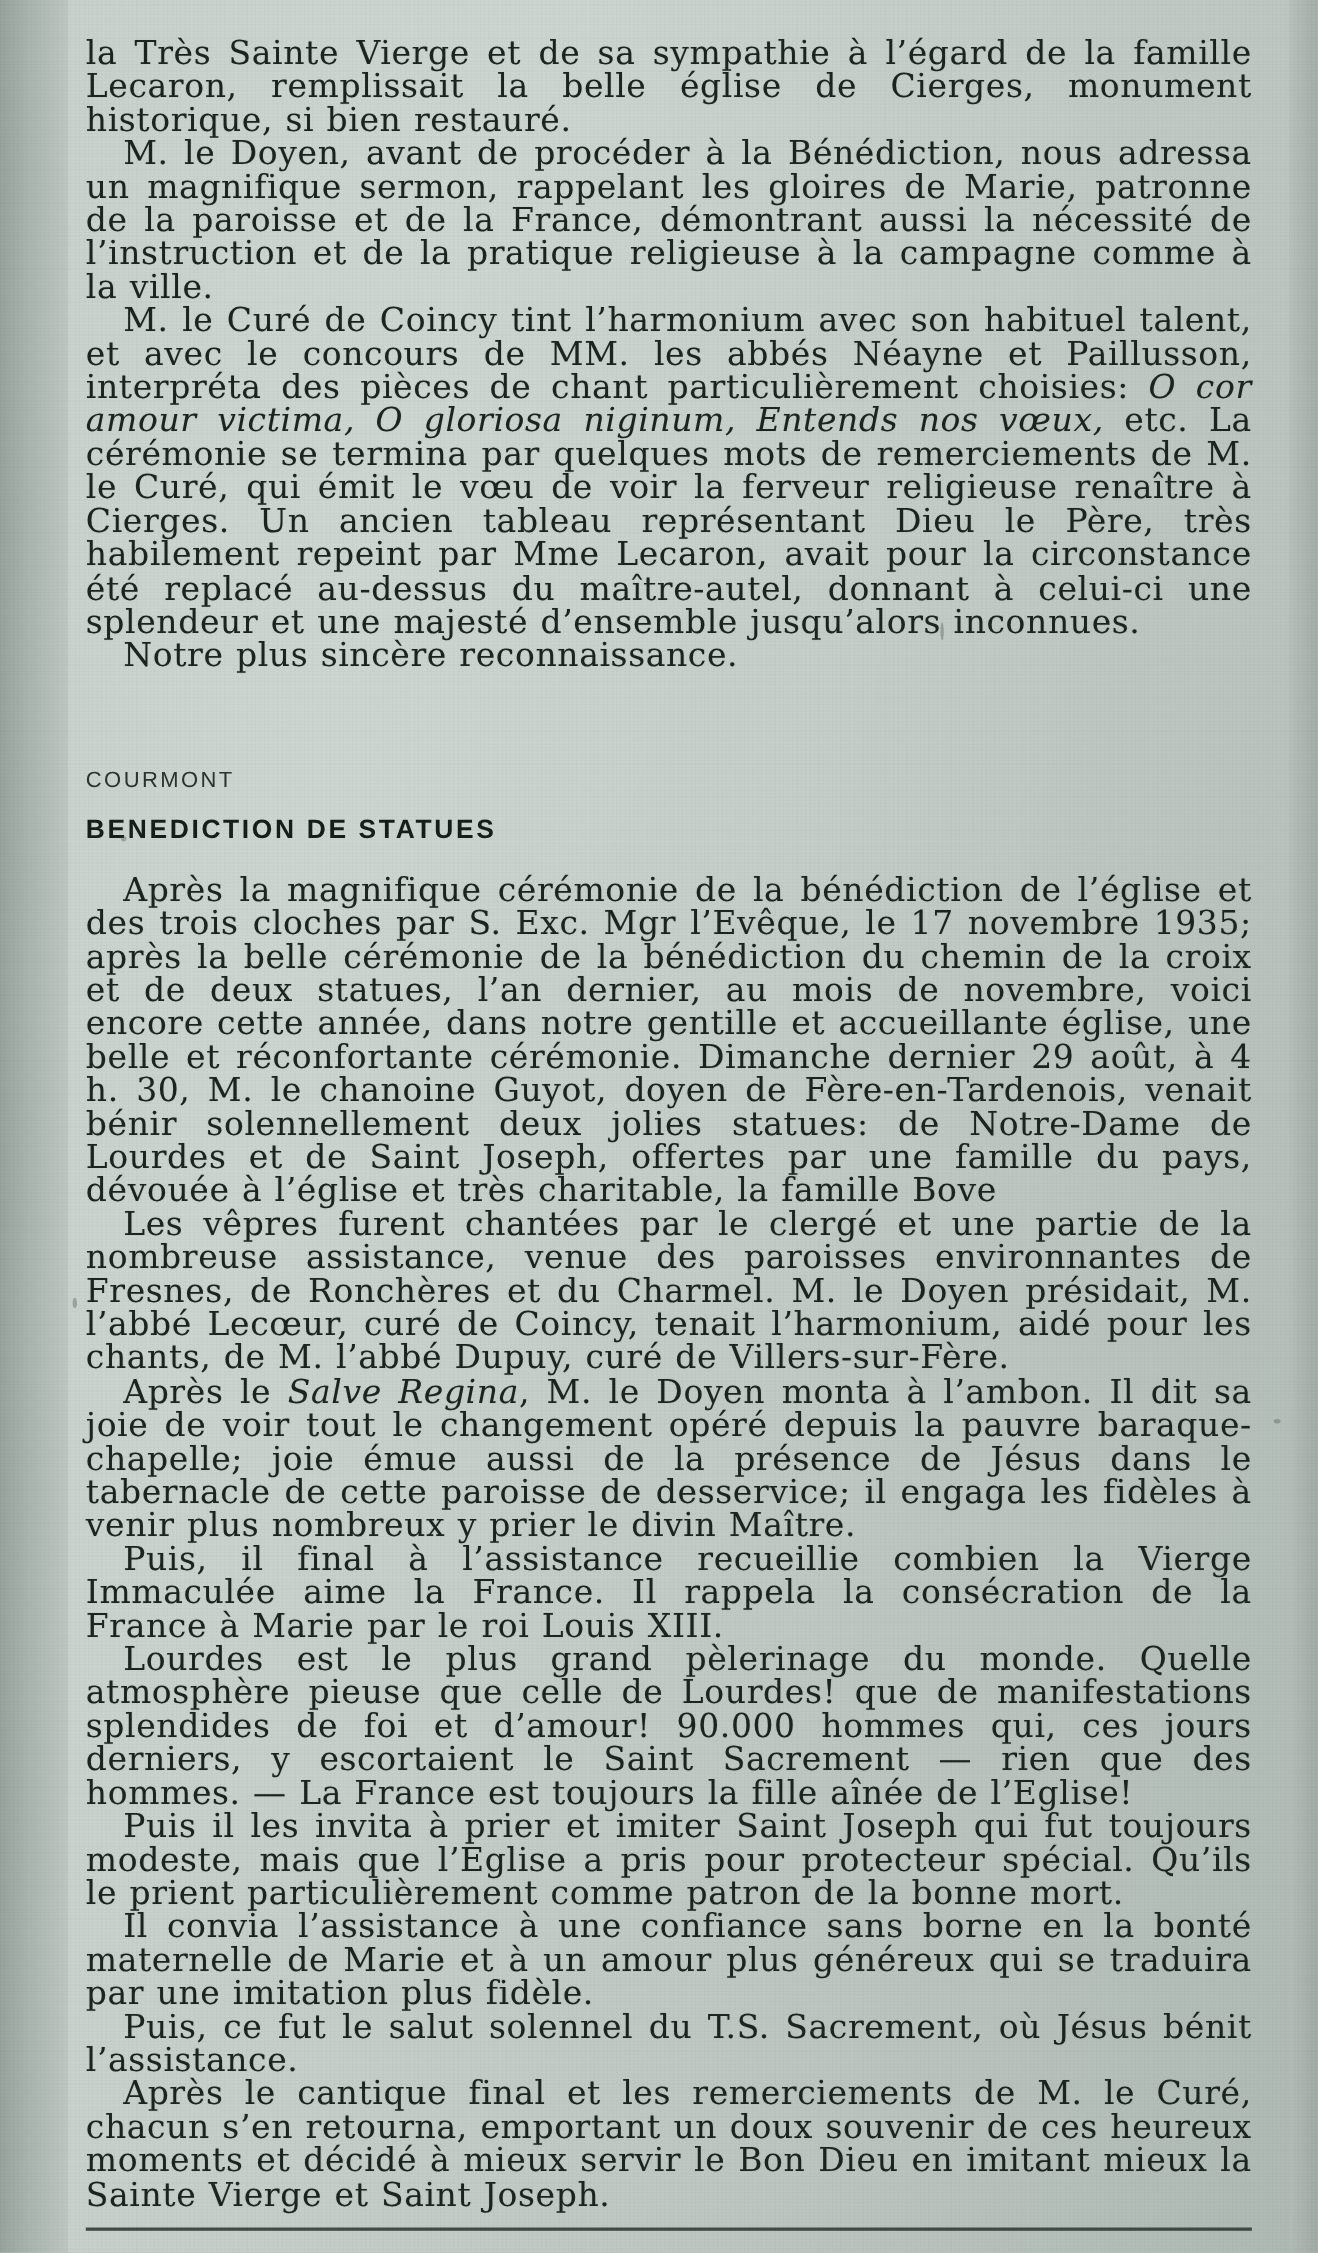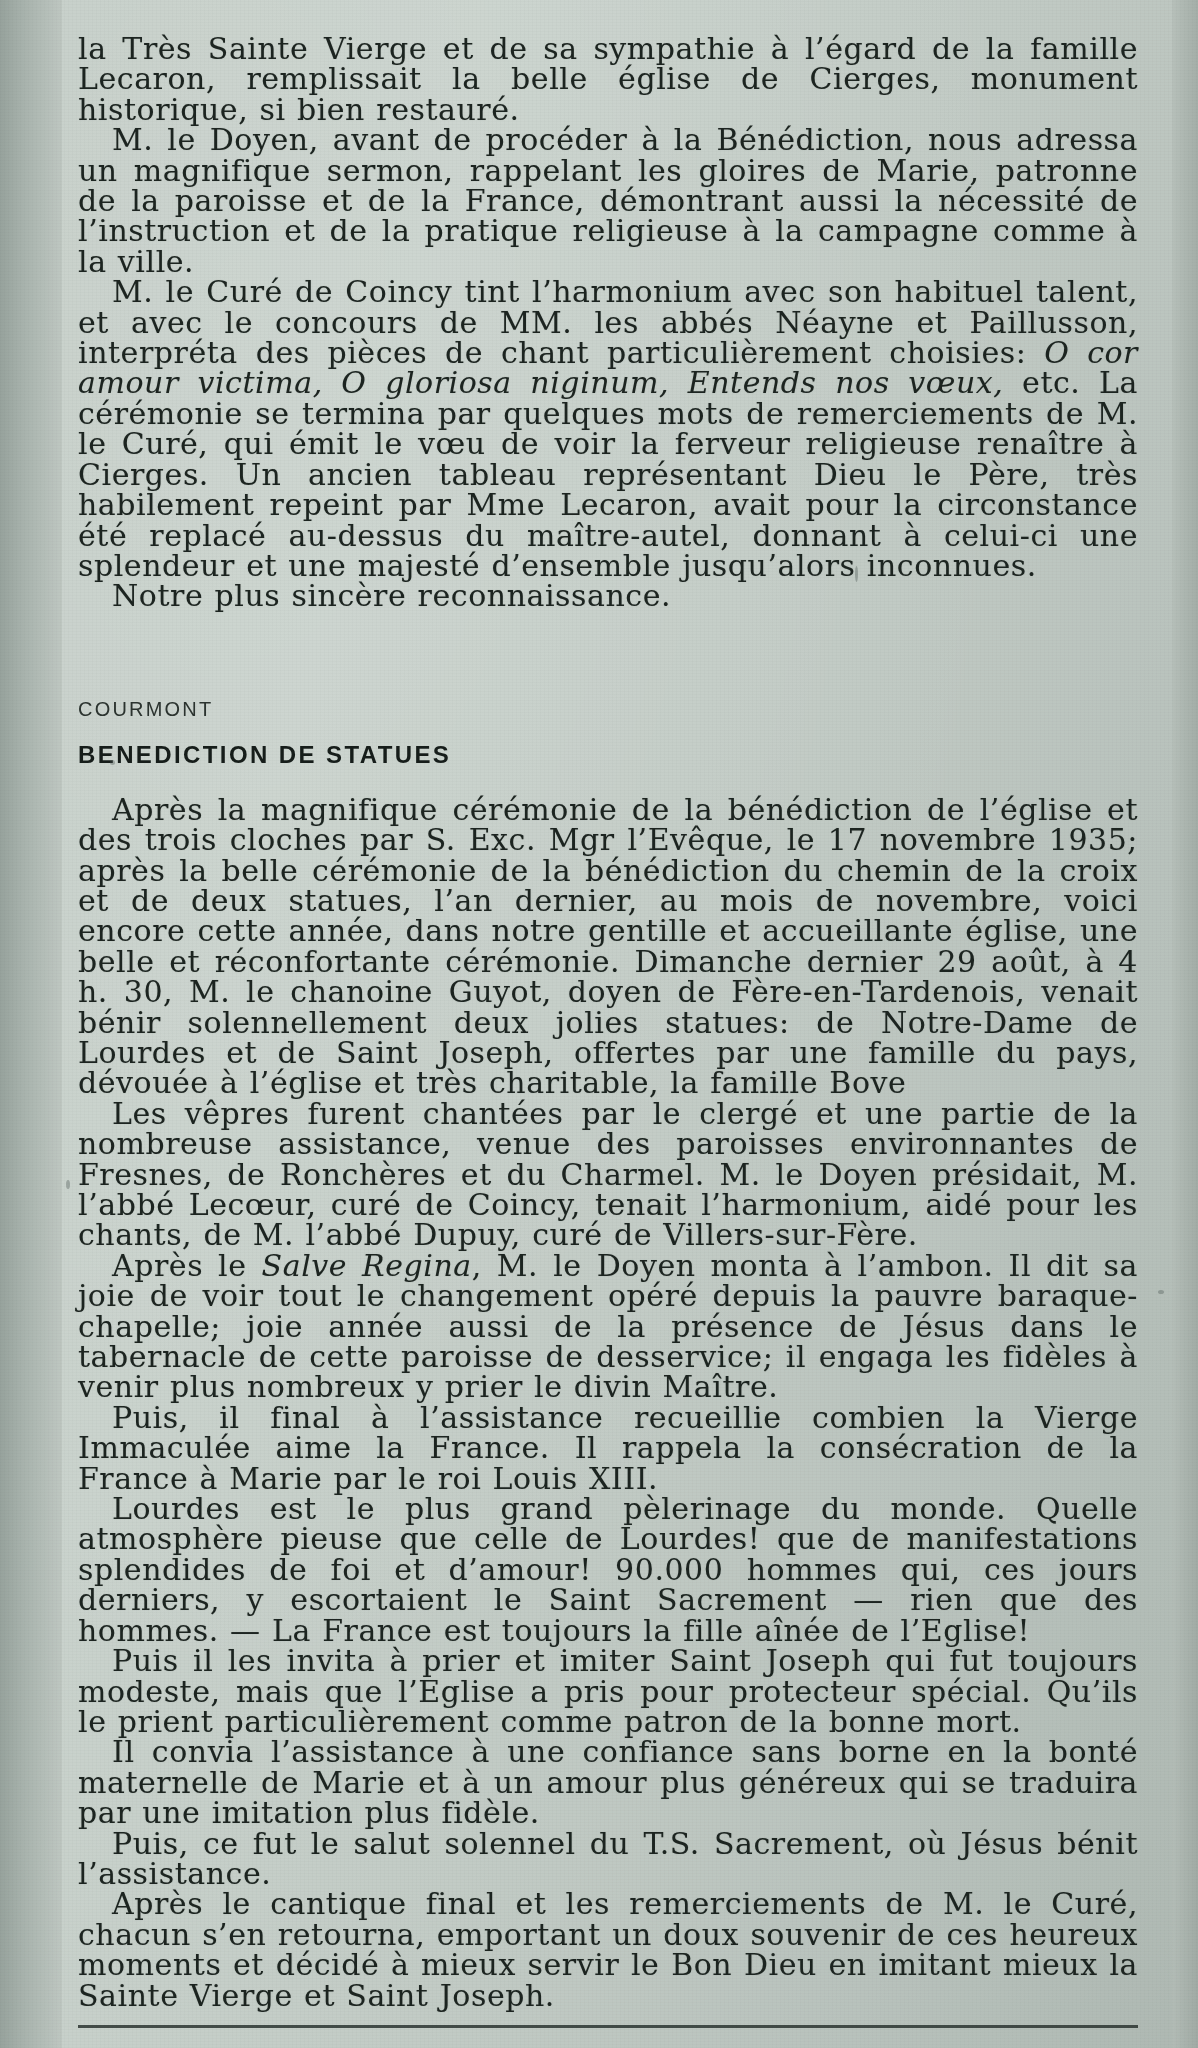--- a/index.html
+++ b/index.html
@@ -140,21 +140,21 @@
     <div class="gap-lg"></div>
 
     <div class="section-place">COURMONT</div>
     <div class="section-title">BENEDICTION  DE  STATUES</div>
 
     <div class="gap-md"></div>
 
     <div>
       <p class="indent">Après la magnifique cérémonie de la bénédiction de l’église et des trois cloches par S. Exc. Mgr l’Evêque, le 17 novembre 1935; après la belle cérémonie de la bénédiction du chemin de la croix et de deux statues, l’an dernier, au mois de novembre, voici encore cette année, dans notre gentille et accueillante église, une belle et réconfortante cérémonie. Dimanche dernier 29 août, à 4 h. 30, M. le chanoine Guyot, doyen de Fère-en-Tardenois, venait bénir solennellement deux jolies statues: de Notre-Dame de Lourdes et de Saint Joseph, offertes par une famille du pays, dévouée à l’église et très charitable, la famille Bove</p>
       <p class="indent">Les vêpres furent chantées par le clergé et une partie de la nombreuse assistance, venue des paroisses environnantes de Fresnes, de Ronchères et du Charmel. M. le Doyen présidait, M. l’abbé Lecœur, curé de Coincy, tenait l’harmonium, aidé pour les chants, de M. l’abbé Dupuy, curé de Villers-sur-Fère.</p>
-      <p class="indent"><span>Après le </span><span class="ital">Salve Regina</span><span>, M. le Doyen monta à l’ambon. Il dit sa joie de voir tout le changement opéré depuis la pauvre baraque-chapelle; joie année aussi de la présence de Jésus dans le tabernacle de cette paroisse de desservice; il engaga les fidèles à venir plus nombreux y prier le divin Maître.</span></p>
+      <p class="indent"><span>Après le </span><span class="ital">Salve Regina</span><span>, M. le Doyen monta à l’ambon. Il dit sa joie de voir tout le changement opéré depuis la pauvre baraque-chapelle; joie émue aussi de la présence de Jésus dans le tabernacle de cette paroisse de desservice; il engaga les fidèles à venir plus nombreux y prier le divin Maître.</span></p>
       <p class="indent">Puis, il final à l’assistance recueillie combien la Vierge Immaculée aime la France. Il rappela la consécration de la France à Marie par le roi Louis XIII.</p>
       <p class="indent">Lourdes est le plus grand pèlerinage du monde. Quelle atmosphère pieuse que celle de Lourdes! que de manifestations splendides de foi et d’amour! 90.000 hommes qui, ces jours derniers, y escortaient le Saint Sacrement — rien que des hommes. — La France est toujours la fille aînée de l’Eglise!</p>
       <p class="indent">Puis il les invita à prier et imiter Saint Joseph qui fut toujours modeste, mais que l’Eglise a pris pour protecteur spécial. Qu’ils le prient particulièrement comme patron de la bonne mort.</p>
       <p class="indent">Il convia l’assistance à une confiance sans borne en la bonté maternelle de Marie et à un amour plus généreux qui se traduira par une imitation plus fidèle.</p>
       <p class="indent">Puis, ce fut le salut solennel du T.S. Sacrement, où Jésus bénit l’assistance.</p>
       <p class="indent">Après le cantique final et les remerciements de M. le Curé, chacun s’en retourna, emportant un doux souvenir de ces heureux moments et décidé à mieux servir le Bon Dieu en imitant mieux la Sainte Vierge et Saint Joseph.</p>
     </div>
 
     <div class="gap-sm"></div>
 

